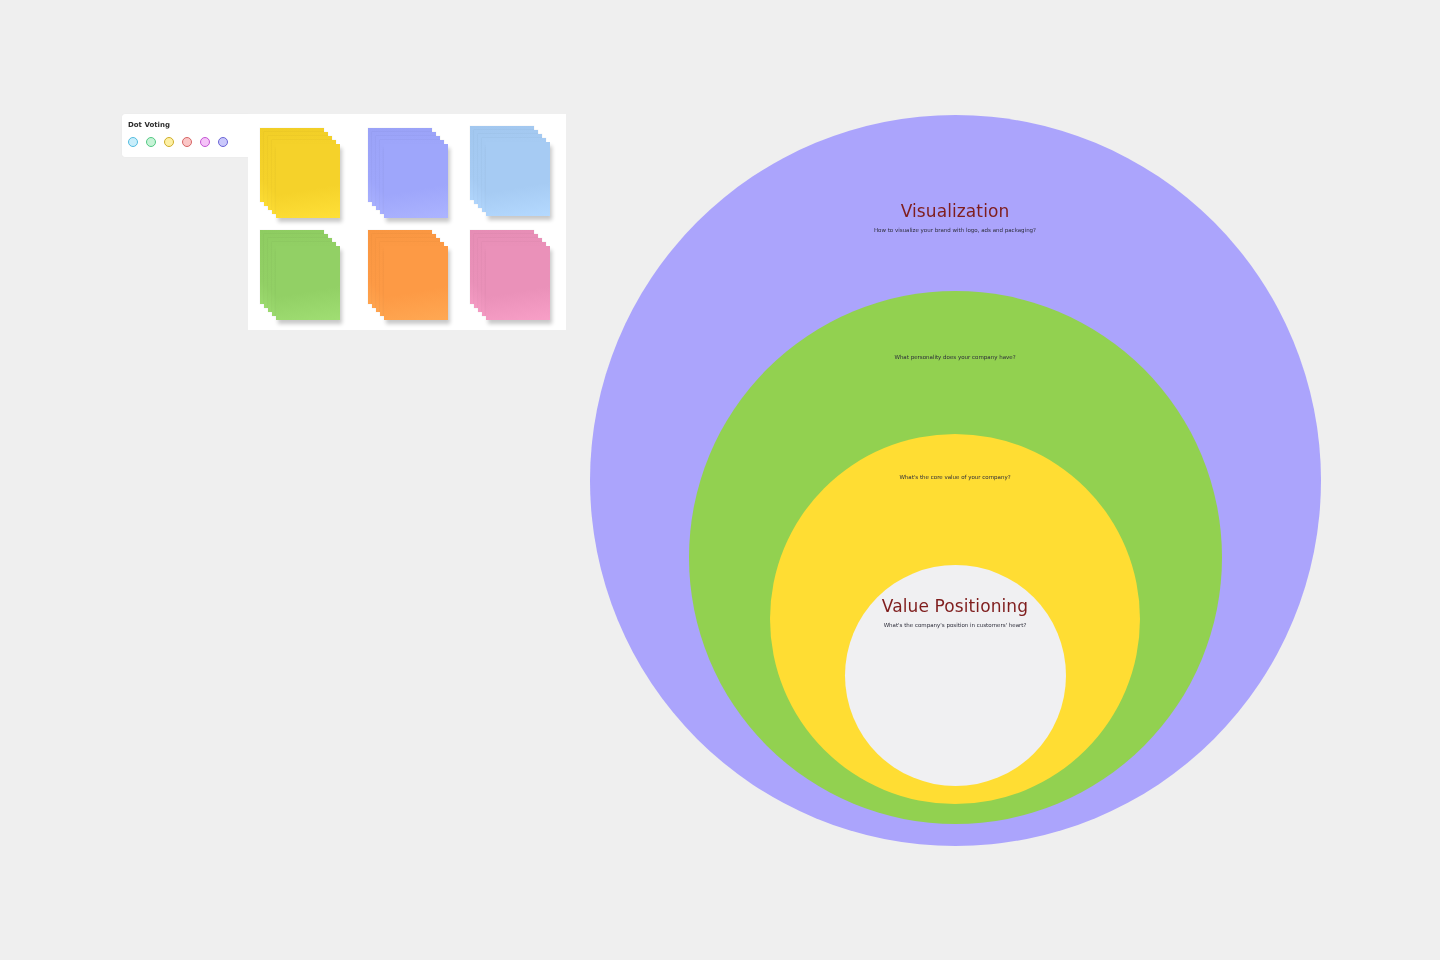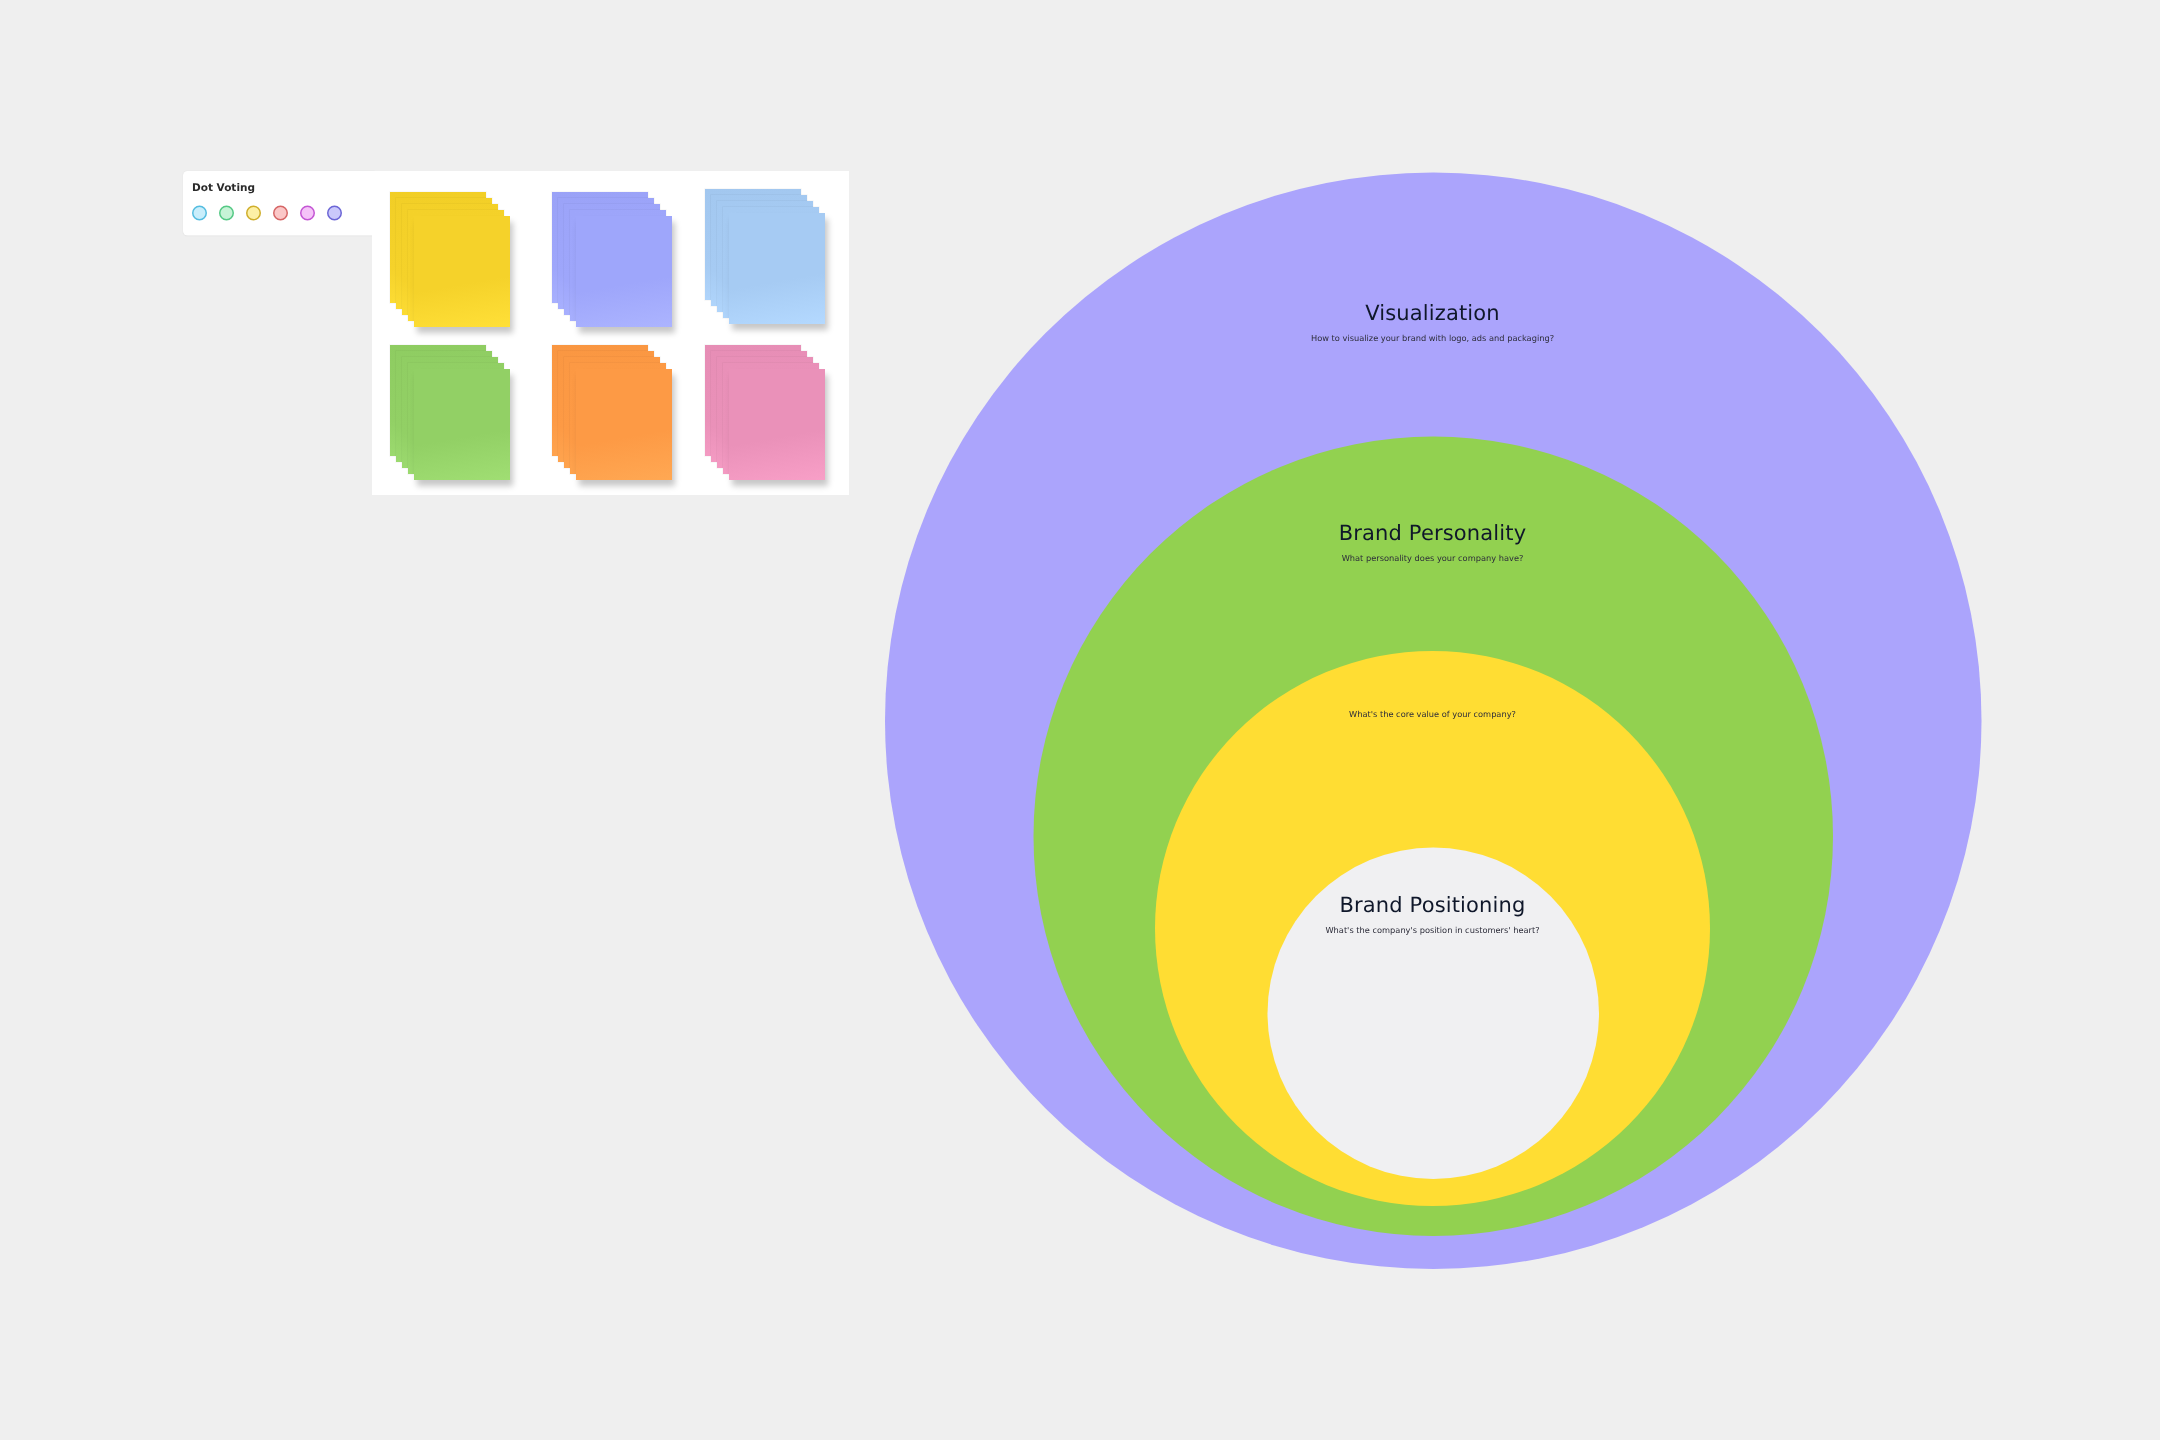--- a/index.html
+++ b/index.html
@@ -34,21 +34,21 @@
       position: absolute; width: 64px; height: 74px;
       box-shadow: 0 0 0 0.5px rgba(0,0,0,0.04);
     }
     .note.last { box-shadow: 2px 4px 4px rgba(0,0,0,0.22); }
 
     
     .circle { position: absolute; border-radius: 50%; }
     .circle-label { position: absolute; left: 0; right: 0; text-align: center; }
     .c-title {
       font-family: "DejaVu Sans", sans-serif;
-      font-size: 14px; color: #0f172a; letter-spacing: 0.1px;
+      font-size: 17px; color: #7f1d1d; letter-spacing: 0.1px;
     }
     .c-sub {
       font-family: "DejaVu Sans", sans-serif;
       font-size: 5.5px; color: #2d2d3a; margin-top: 6px;
     }
   </style>
 </head>
 <body>
 
 <div class="abs dot-card">
@@ -110,28 +110,27 @@
 
 <div class="abs" style="left:0;top:0;width:1440px;height:960px;">
   <div class="circle" style="width: 731px; height: 731px; left: 589.5px; top: 114.5px; background: rgb(171, 164, 252);">
     <div class="circle-label" style="top: 86px;">
       <div class="c-title">Visualization</div>
       <div class="c-sub">How to visualize your brand with logo, ads and packaging?</div>
     </div>
   </div>
   <div class="circle" style="width: 533px; height: 533px; left: 688.5px; top: 290.5px; background: rgb(146, 209, 80);">
     <div class="circle-label" style="top: 57px;">
-      <div class="c-title">Brand Personality</div>
       <div class="c-sub">What personality does your company have?</div>
     </div>
   </div>
   <div class="circle" style="width: 370px; height: 370px; left: 770px; top: 434px; background: rgb(255, 221, 51);">
     <div class="circle-label" style="top: 34px;">
       <div class="c-sub">What's the core value of your company?</div>
     </div>
   </div>
   <div class="circle" style="width: 221px; height: 221px; left: 844.5px; top: 564.5px; background: rgb(240, 240, 242);">
     <div class="circle-label" style="top: 31px;">
-      <div class="c-title">Brand Positioning</div>
+      <div class="c-title">Value Positioning</div>
       <div class="c-sub">What's the company's position in customers' heart?</div>
     </div>
   </div>
 </div>
 
 </body></html>

